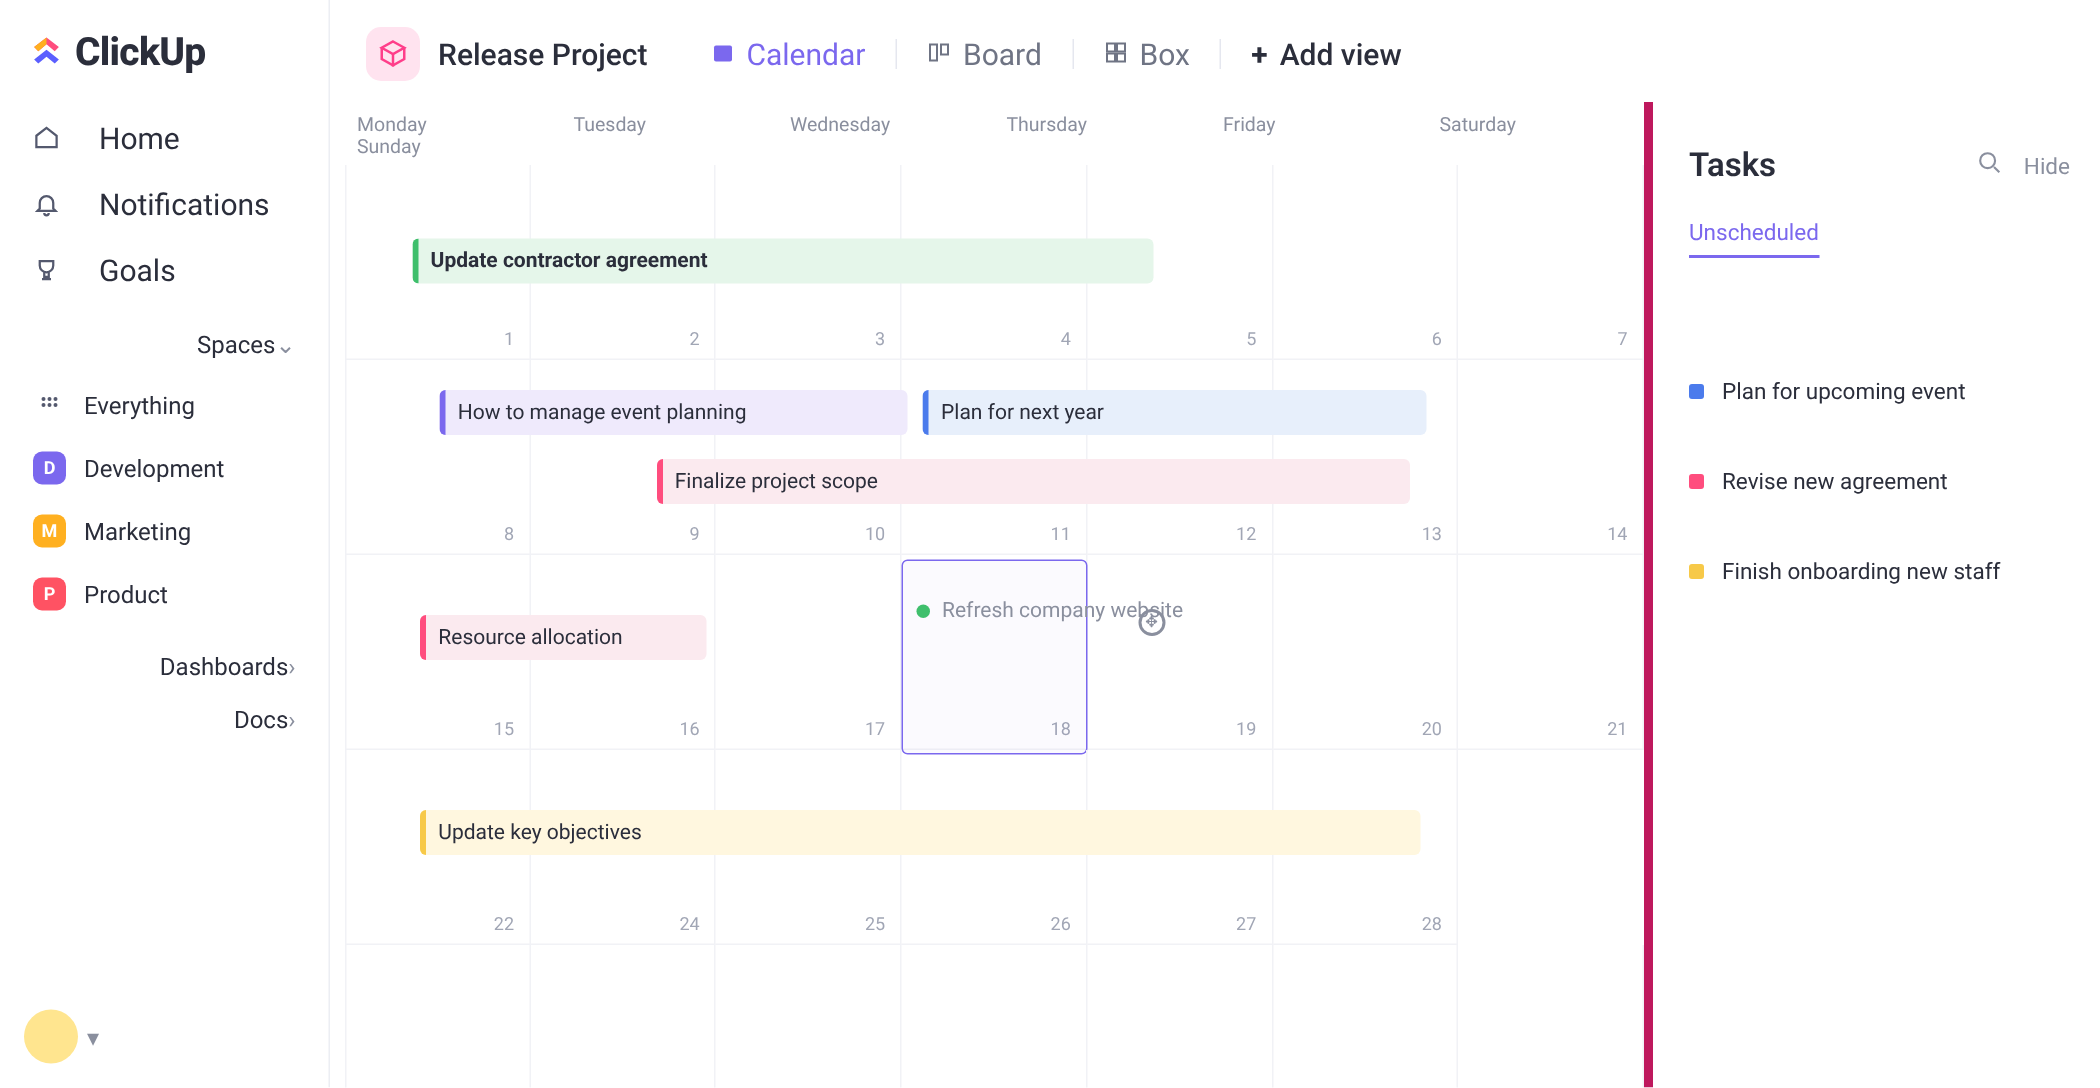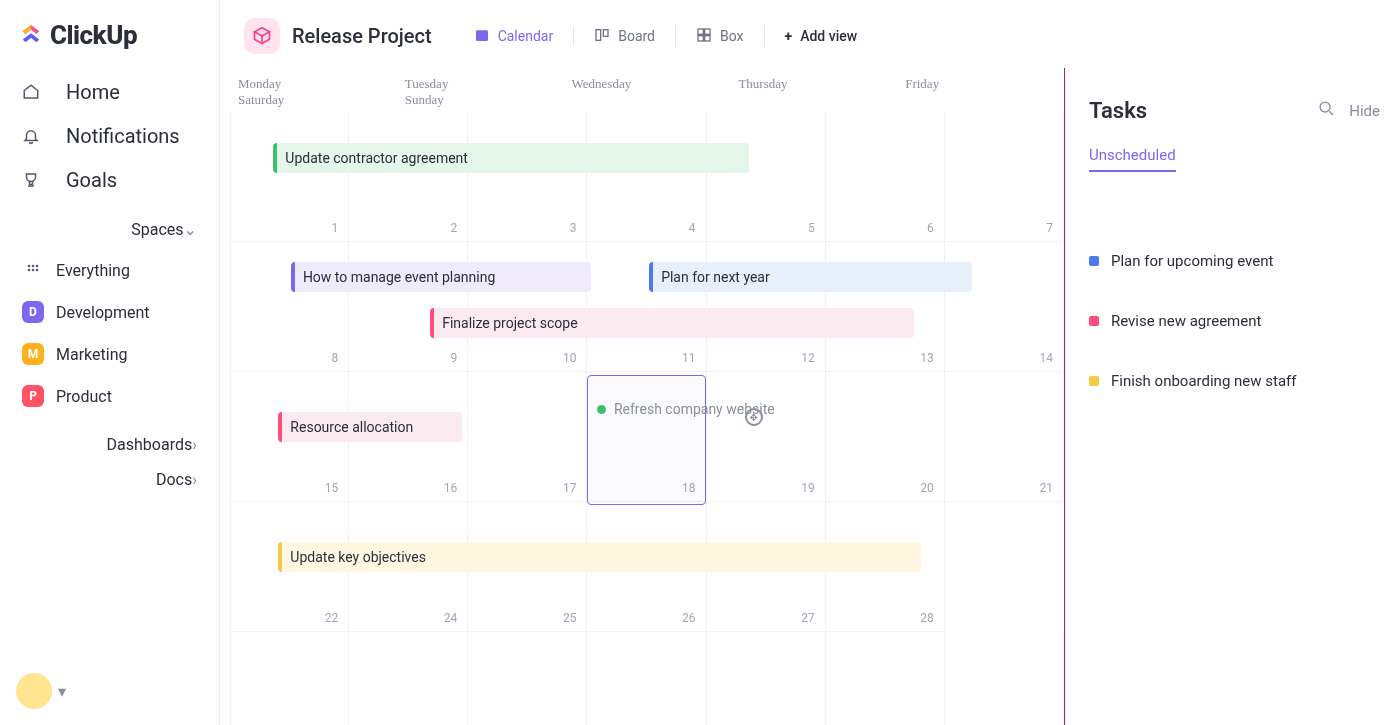--- a/index.html
+++ b/index.html
@@ -25,29 +25,29 @@
 .avatar-row { display: flex; align-items: center; gap: 6px; }
 .avatar { width: 36px; height: 36px; border-radius: 50%; background: #ffe58f; }
 
 
 .main { flex: 1; display: flex; flex-direction: column; min-width: 0; }
 .topbar { display: flex; align-items: center; gap: 18px; padding: 18px 24px 14px 24px; }
 .project-chip { display: flex; align-items: center; gap: 12px; }
 .project-icon { width: 36px; height: 36px; border-radius: 10px; background: #ffe3ef; display: inline-flex; align-items: center; justify-content: center; color: #ff3e8a; }
 .project-title { font-size: 20px; font-weight: 500; }
 .view-switch { display: flex; align-items: center; gap: 20px; margin-left: 24px; }
-.view-item { display: flex; align-items: center; gap: 8px; font-size: 14px; color: #6f7484; cursor: pointer; }
+.view-item { display: flex; align-items: flex-start; gap: 8px; font-size: 20px; color: #6f7484; cursor: pointer; }
 .view-item.active { color: #7b68ee; }
 .vi-divider { width: 1px; height: 20px; background: #e5e7ef; }
 .add-view { color: #2b2e3b; font-weight: 500; }
 
 
 .content { flex: 1; display: flex; min-height: 0; }
 .calendar-wrap { flex: 1; padding: 0 0 0 10px; min-width: 0; position: relative; }
-.weekday-row { display: grid; grid-template-columns: repeat(5, 1fr); padding: 8px 0 4px 0; font-family: Liberation Serif, serif; }
+.weekday-row { display: grid; grid-template-columns: repeat(6, 1fr); padding: 8px 0 4px 0; }
 .weekday { font-size: 13px; color: #8a8f9e; padding-left: 8px; }
 
 .cal-grid { position: relative; }
 .cal-week { display: grid; grid-template-columns: repeat(7, 1fr); height: 130px; position: relative; }
 .cal-cell { border-right: 1px solid #f1f2f6; border-bottom: 1px solid #f1f2f6; position: relative; }
 .cal-cell:first-child { border-left: 1px solid #f1f2f6; }
 .daynum { position: absolute; bottom: 6px; right: 10px; font-size: 12px; color: #a1a6b5; }
 
 .event { position: absolute; height: 30px; border-radius: 4px; display: flex; align-items: center; font-size: 14px; color: #2b2e3b; padding-left: 12px; white-space: nowrap; overflow: hidden; }
 .event .bar { position: absolute; left: 0; top: 0; bottom: 0; width: 4px; border-radius: 2px 0 0 2px; }
@@ -62,21 +62,21 @@
 .ev-pink .bar { background: #ff4d7e; }
 .ev-yellow { background: #fff7df; align-items: center; }
 .ev-yellow .bar { background: #f7c948; }
 
 .drag-ghost { position: absolute; border: 1px solid #7b68ee; border-radius: 4px; background: rgba(123,104,238,0.03); }
 .drag-label { position: absolute; font-size: 14px; color: #8a8f9e; display: flex; align-items: center; gap: 8px; }
 .drag-dot { width: 9px; height: 9px; border-radius: 50%; background: #3fbf6c; }
 .cursor-icon { width: 18px; height: 18px; border: 2px solid #8a8f9e; border-radius: 50%; display: inline-flex; align-items: center; justify-content: center; font-size: 10px; color: #8a8f9e; margin-top: 16px; margin-left: -38px; }
 
 
-.tasks-panel { width: 336px; border-left: 1px solid #be185d; padding: 30px 20px 20px 24px; }
+.tasks-panel { width: 304px; border-left: 6px solid #be185d; padding: 30px 20px 20px 24px; }
 .tasks-header { display: flex; align-items: center; justify-content: space-between; }
 .tasks-title { font-size: 22px; font-weight: 600; }
 .tasks-actions { display: flex; align-items: center; gap: 14px; color: #8a8f9e; font-size: 15px; }
 .tasks-tabs { margin-top: 22px; }
 .tasks-tab { display: inline-block; color: #7b68ee; font-size: 15px; padding-bottom: 6px; border-bottom: 2px solid #7b68ee; cursor: pointer; }
 .task-list { margin-top: 80px; display: flex; flex-direction: column; gap: 42px; }
 .task-item { display: flex; align-items: center; gap: 12px; font-size: 15px; cursor: grab; }
 .task-dot { width: 10px; height: 10px; border-radius: 2px; flex-shrink: 0; }
 .dot-blue { background: #4b7bec; }
 .dot-red { background: #ff4d7e; }
@@ -250,21 +250,21 @@
               </div>
             <div class="cal-cell">
                 <span class="daynum">5</span>
               </div>
             <div class="cal-cell">
                 <span class="daynum">6</span>
               </div>
             <div class="cal-cell">
                 <span class="daynum">7</span>
               </div>
-            <div class="event ev-green" style="left:5.2%; width:57%; top:31px;">
+            <div class="event ev-green" style="left:5.2%; width:57%; top:49px;font-weight:bold;">
                 <span class="bar"></span>
                 <span>Update contractor agreement</span>
               </div>
           </div>
 
           <div class="cal-week">
             <div class="cal-cell">
                 <span class="daynum">8</span>
               </div>
             <div class="cal-cell">
@@ -282,21 +282,21 @@
             <div class="cal-cell">
                 <span class="daynum">13</span>
               </div>
             <div class="cal-cell">
                 <span class="daynum">14</span>
               </div>
             <div class="event ev-purple" style="left:7.3%; width:36%; top:20px;">
                 <span class="bar"></span>
                 <span>How to manage event planning</span>
               </div>
-            <div class="event ev-blue" style="left:44.5%; width:38.7%; top:20px;margin-left:48px;">
+            <div class="event ev-blue" style="left:44.5%; width:38.7%; top:20px;">
                 <span class="bar"></span>
                 <span>Plan for next year</span>
               </div>
             <div class="event ev-pink" style="left:24%; width:58%; top:66px;">
                 <span class="bar"></span>
                 <span>Finalize project scope</span>
               </div>
           </div>
 
           <div class="cal-week">

